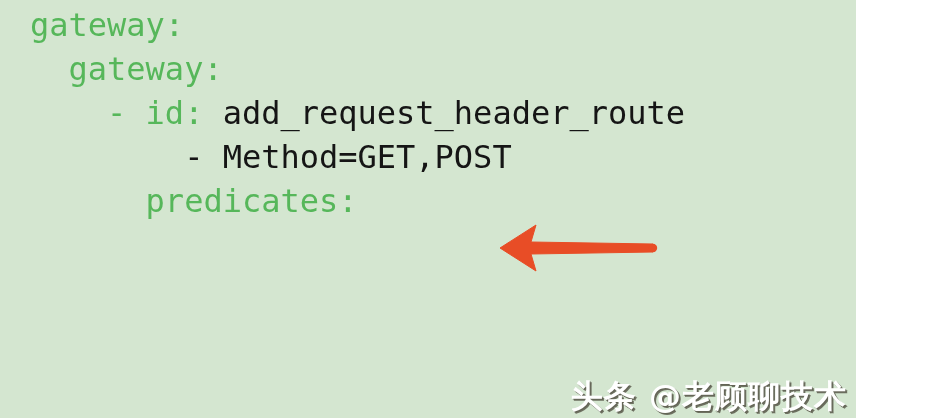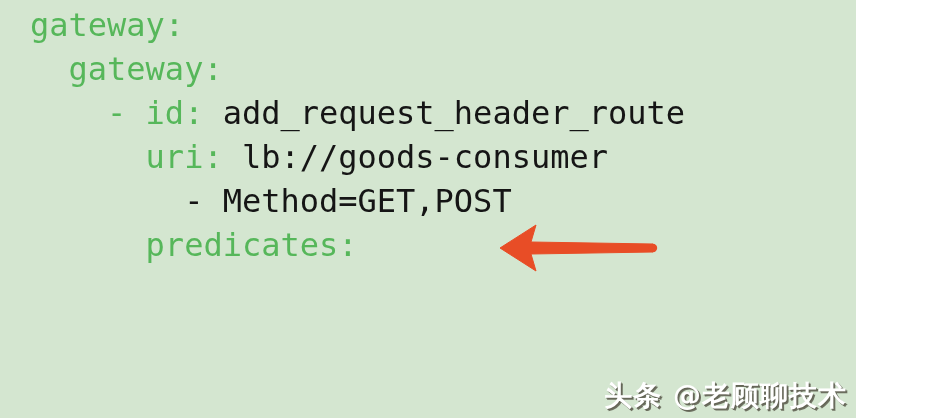--- a/index.html
+++ b/index.html
@@ -27,39 +27,38 @@
     left: 496px;
     top: 220px;
     width: 170px;
     height: 56px;
   }
   .watermark {
     position: absolute;
     right: 9px;
     bottom: 8px;
     font-family: "DejaVu Sans", "Liberation Sans", sans-serif;
-    font-size: 28px;
+    font-size: 32px;
     font-weight: bold;
     line-height: 28px;
     color: #ffffff;
     letter-spacing: 1px;
     text-shadow: 2px 2px 0 rgba(92, 92, 78, 0.85), 1px 1px 0 rgba(92, 92, 78, 0.6);
     white-space: nowrap;
   }
 </style>
 </head>
 <body>
 
 <div class="canvas">
 
   <div class="code">
     <div class="line"><span class="k">gateway:</span><span class="v"></span></div>
     <div class="line"><span class="k">  gateway:</span><span class="v"></span></div>
     <div class="line"><span class="k">    - id: </span><span class="v">add_request_header_route</span></div>
-    <div class="line"><span class="k">      uri: </span><span class="v">lb://goods-consumer</span></div>
     <div class="line"><span class="k">        </span><span class="v">- Method=GET,POST</span></div>
     <div class="line"><span class="k">      predicates:</span><span class="v"></span></div>
     <div class="line"><span class="k">        </span></div>
   </div>
 
   <svg class="arrow-svg" viewBox="0 0 170 56" xmlns="http://www.w3.org/2000/svg" aria-hidden="true">
     <polygon points="4,28 40,5 35,22 157,24 157,32 35,34 40,51" fill="#e84d26" stroke="#e84d26" stroke-width="1" stroke-linejoin="round"></polygon>
     <circle cx="157" cy="28" r="4.2" fill="#e84d26"></circle>
   </svg>
 

